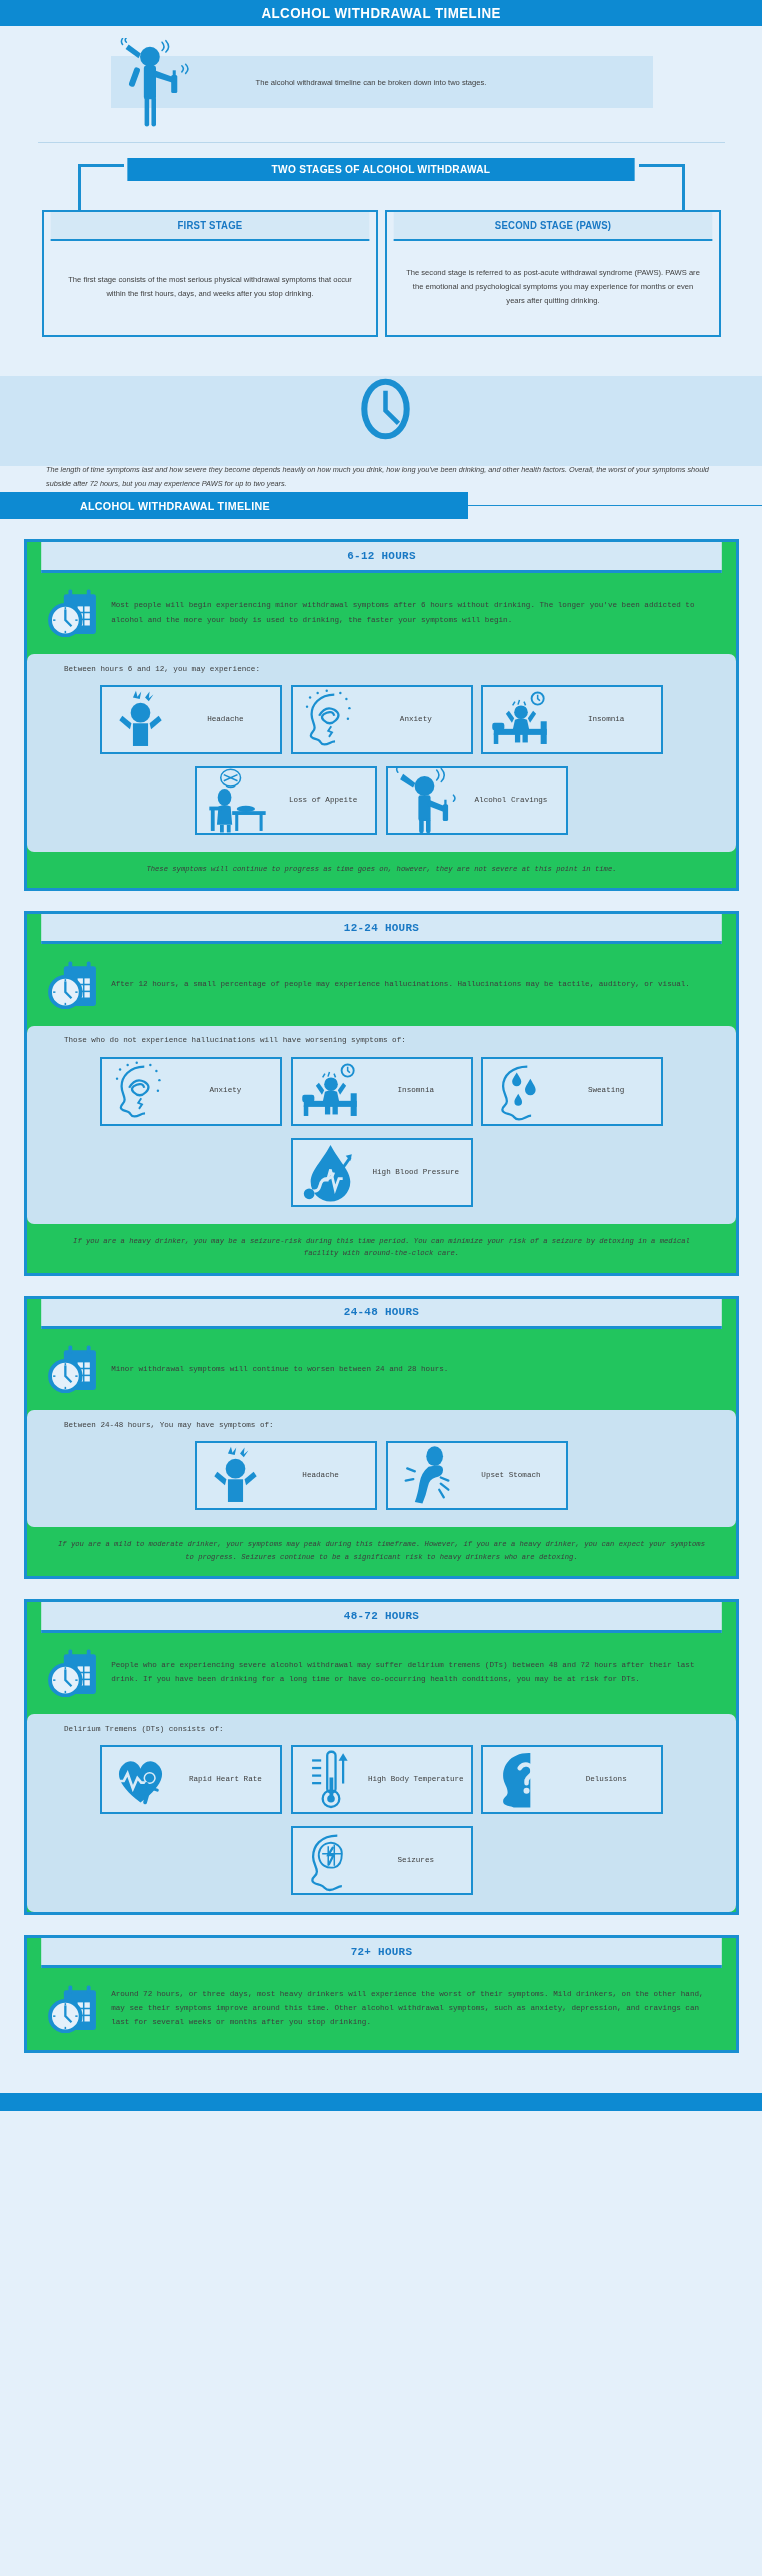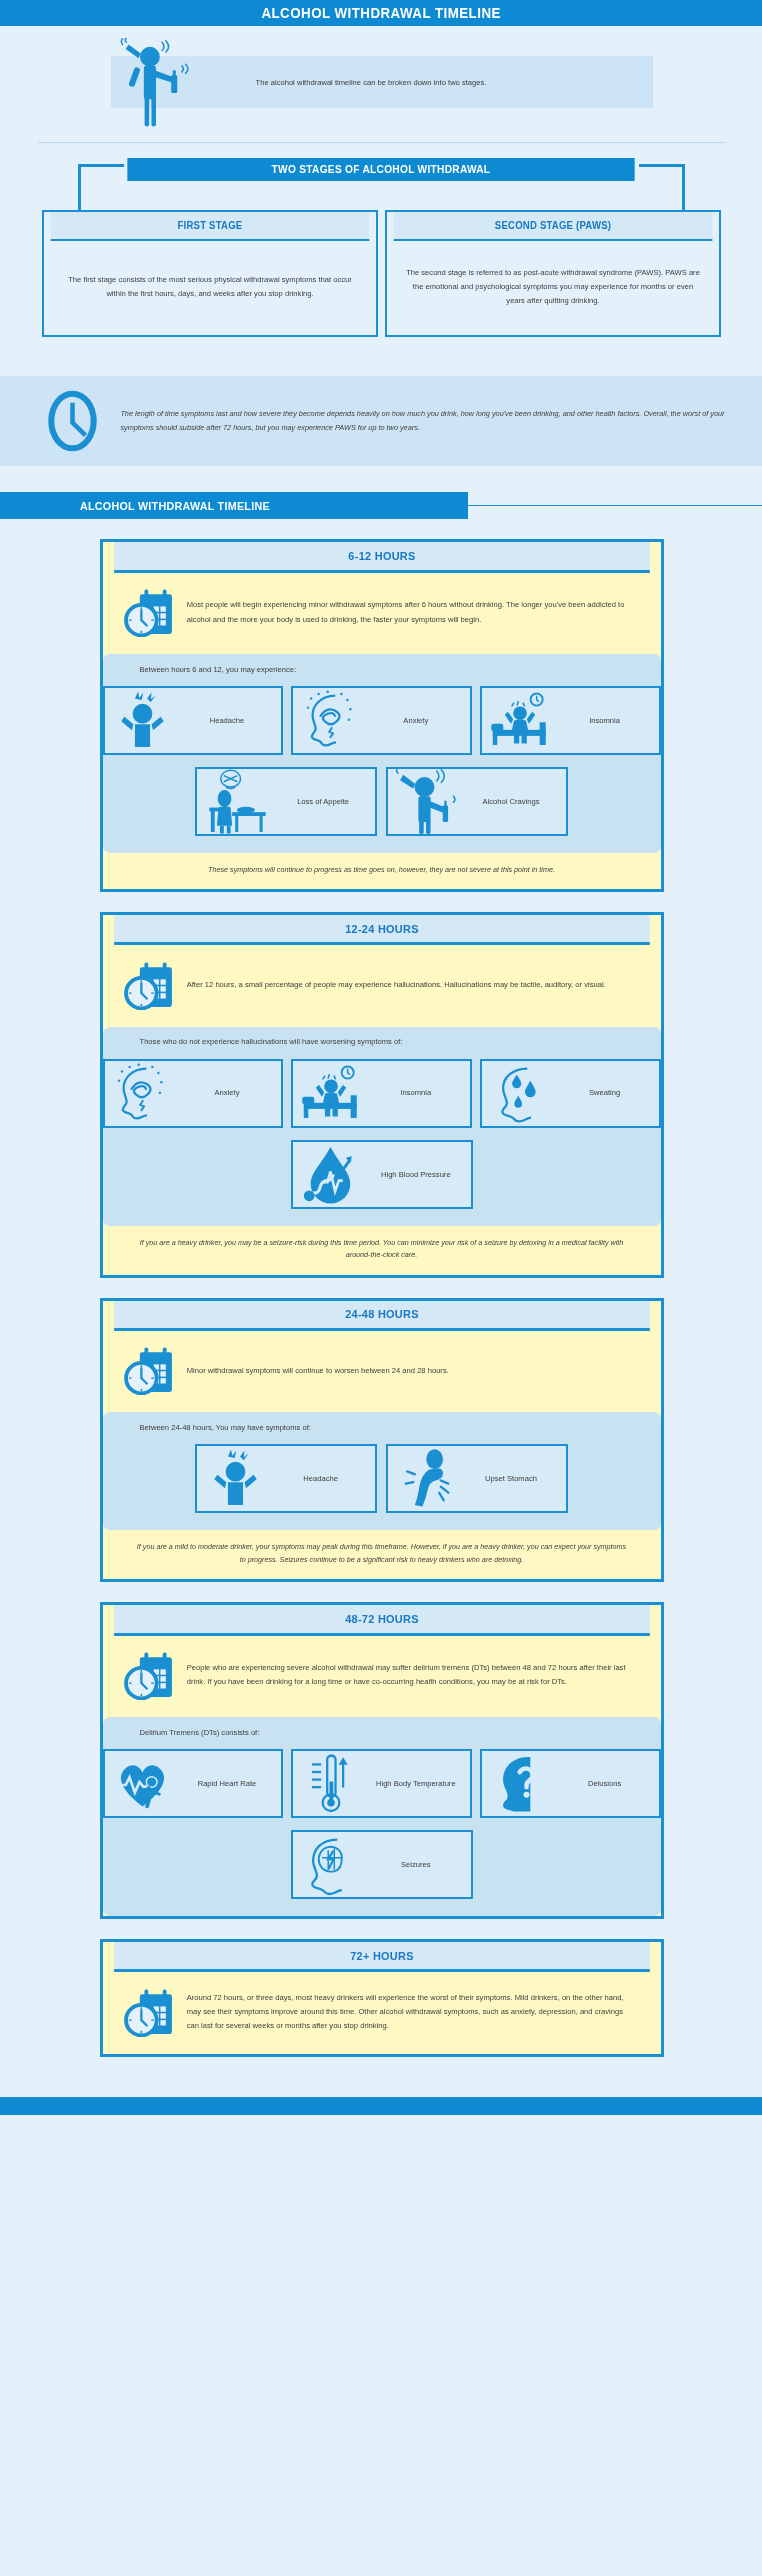--- a/index.html
+++ b/index.html
@@ -64,35 +64,35 @@
     height:29px;display:flex;align-items:center;justify-content:center;
     color:#1878c4;font-weight:bold;font-size:10px;letter-spacing:0.2px;
     transform:scaleX(.96);
   }
   .stage-card .bd{ padding:15.3px 17px 17px; min-height:94px; display:flex;align-items:center;justify-content:center;}
   .stage-card .bd p{font-size:7.6px;line-height:1.85;text-align:center;color:#3d3d3d;}
 
   
   .clock-note{
     margin-top:20px; background:#cce4f5; height:90px; width:763px;
-    display:flex;align-items:center; padding:0 38px 0 46px; gap:21.4px;
+    display:flex;align-items:center; padding:0 38px 0 46px; gap:21.4px;flex-direction:column;
   }
   .clock-note .txt{ font-size:7.3px;line-height:1.95;font-style:italic;color:#3d3d3d;}
 
   
   .section-banner{ position:relative;height:27.5px;margin-top:26px;}
   .section-banner .bar{
     position:absolute;left:0;top:0;width:468px;height:27.5px;background:#0d8ad2;
     display:flex;align-items:center;padding-left:80px;
   }
   .section-banner .bar span{color:#fff;font-weight:bold;font-size:11.4px;letter-spacing:0.3px;transform:scaleX(.94);transform-origin:left;}
   .section-banner .rule{position:absolute;left:468px;top:13px;width:295px;height:1.5px;background:#1a8fd1;}
 
   
-  .tl-card{ width:564px; margin:20px auto 0; border:3.1px solid #1a8fd1; background:#fef9c3;}
+  .tl-card{ width:715px; margin:20px auto 0; border:3.1px solid #1a8fd1; background:#22c55e;font-family:Liberation Mono, monospace;}
   .tl-card .hd{
     background:#d4e8f6;border-bottom:3.1px solid #1a8fd1;height:30.5px;
     display:flex;align-items:center;justify-content:center;
     color:#1878c4;font-weight:bold;font-size:11.4px;letter-spacing:0.3px;
     transform:scaleX(.96);
   }
   .tl-intro{ display:flex; align-items:center; gap:12.2px; padding:15.3px 26px 17px 20px;}
   .tl-intro p{font-size:7.6px;line-height:1.9;color:#3d3d3d;}
   .cal-icon{flex:0 0 50px;}
   .tl-symptoms{ background:#c9e2f2; padding:10.7px 0 17px;border-radius:7px; }

